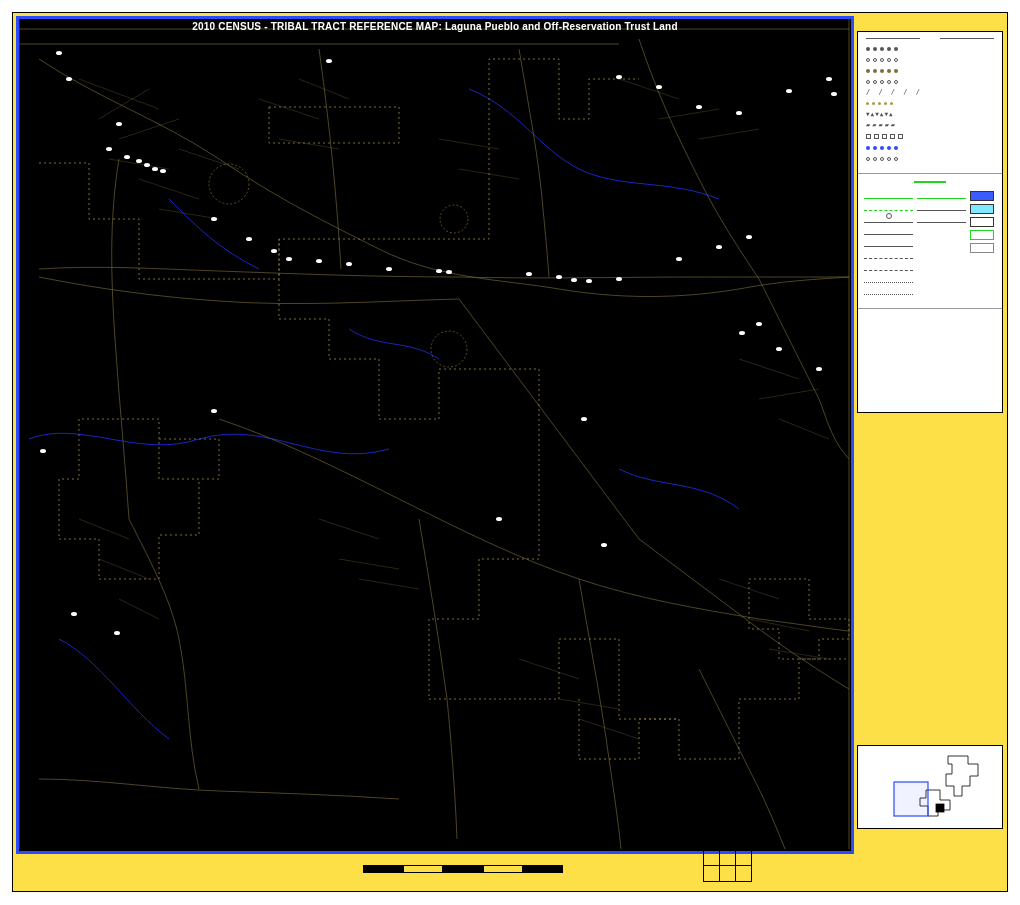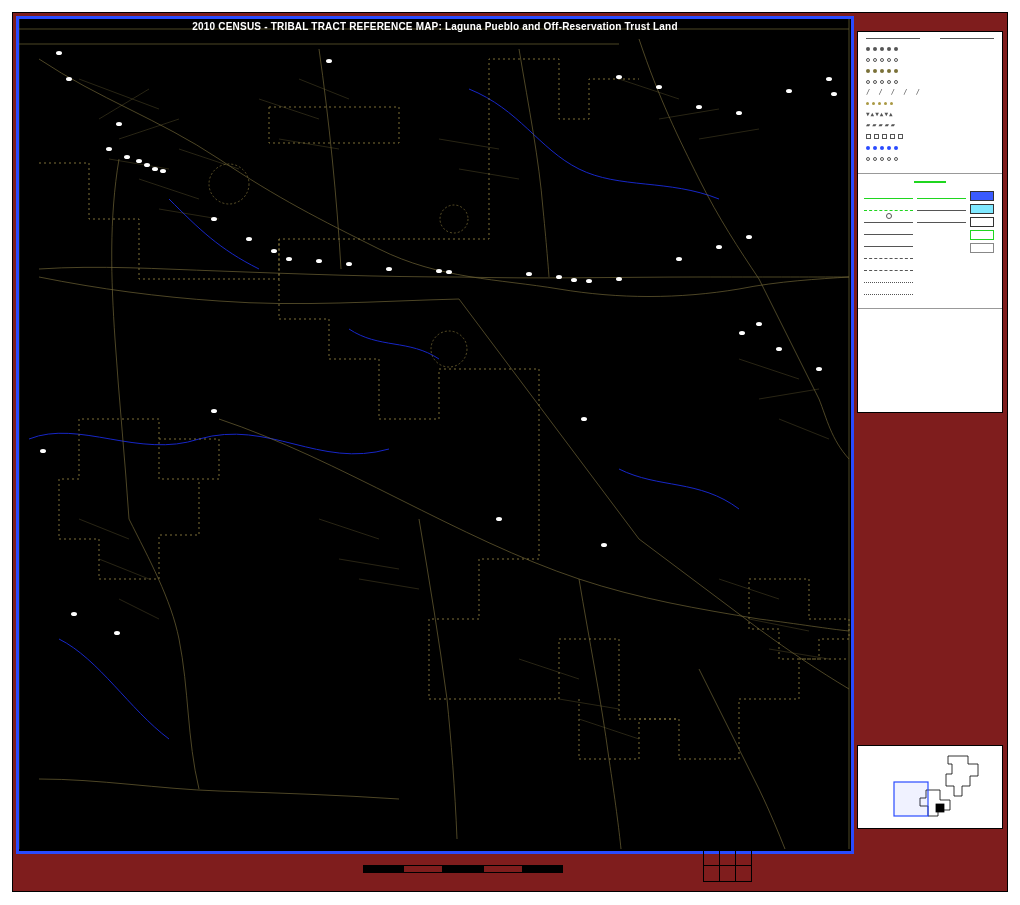--- a/index.html
+++ b/index.html
@@ -11,21 +11,21 @@
     height: 905px;
     position: relative;
   }
   .page-frame {
     position: absolute;
     left: 12px;
     top: 12px;
     width: 994px;
     height: 878px;
     border: 1px solid #000;
-    background: #7f1d1d;
+    background: #fde047;
   }
   .map-frame {
     position: absolute;
     left: 3px;
     top: 3px;
     width: 832px;
     height: 832px;
     border: 3px solid #2a4bff;
     background: #000;
     overflow: hidden;

